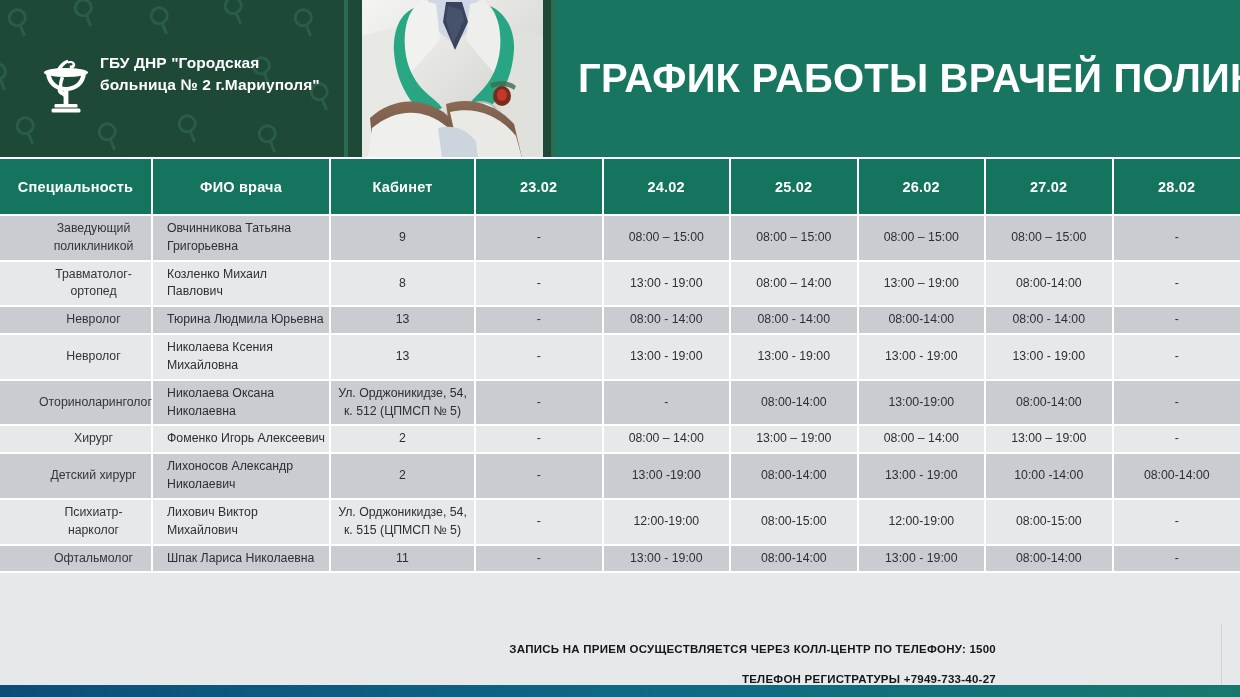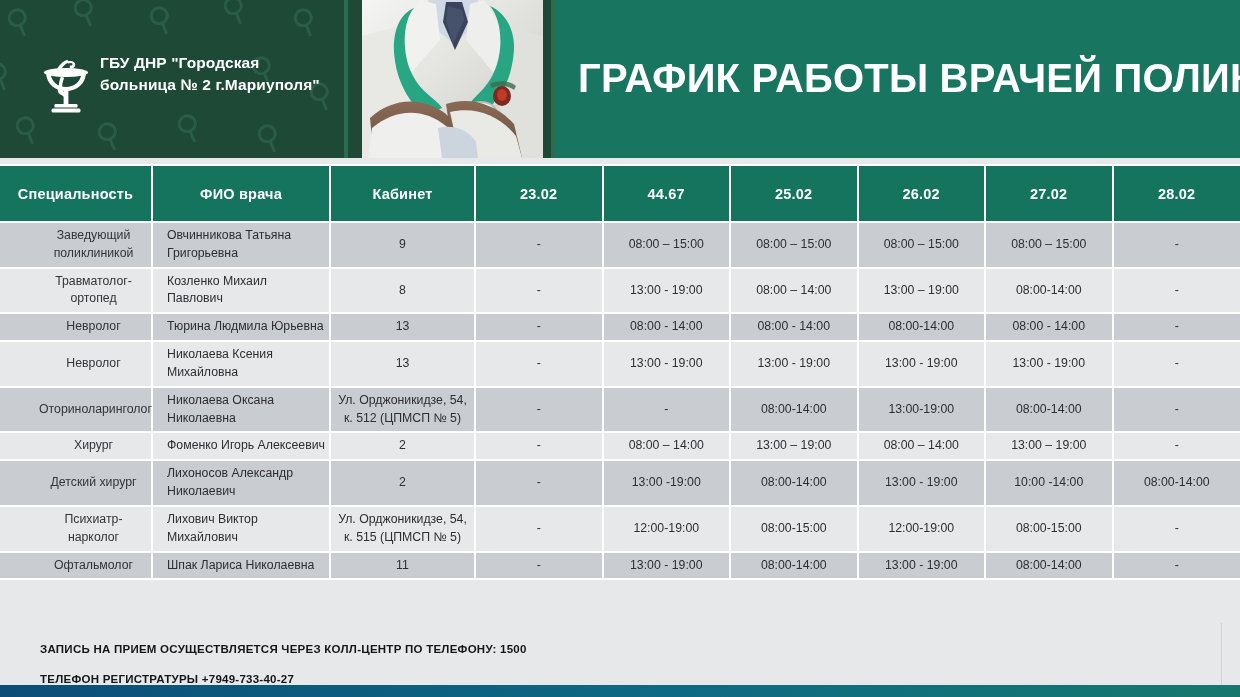--- a/index.html
+++ b/index.html
@@ -104,21 +104,21 @@
     font-weight: bold;
     letter-spacing: .2px;
     line-height: 1.05;
     white-space: nowrap;
   }
 
   
   .schedule-table {
     position: absolute;
     left: 0;
-    top: 164px;
+    top: 157px;
     width: 1240px;
     border-collapse: collapse;
     table-layout: fixed;
     border-radius: 7px;
   }
   .schedule-table th {
     background: #14745e;
     color: #ffffff;
     font-size: 14.5px;
     font-weight: bold;
@@ -160,22 +160,21 @@
   col.c-fio  { width: 178px; }
   col.c-room { width: 145px; }
   col.c-day  { width: 127.5px; }
 
   
   .footer {
     position: absolute;
     left: 0;
     bottom: 12px;
     width: 996px;
-    text-align: left;
-    padding-left: 40px;
+    text-align: right;
   }
   .footer-line {
     color: #16161a;
     font-size: 11.5px;
     font-weight: bold;
     letter-spacing: .25px;
   }
   .footer-line.line1 { margin-bottom: 18px; }
 
   .bottom-bar {
@@ -297,21 +296,21 @@
       <col class="c-day">
         <col class="c-day">
         <col class="c-day">
     </colgroup>
     <thead>
       <tr>
         <th>Специальность</th>
         <th>ФИО врача</th>
         <th>Кабинет</th>
         <th>23.02</th>
-        <th>44.67</th>
+        <th>24.02</th>
         <th>25.02</th>
         <th>26.02</th>
         <th>27.02</th>
         <th>28.02</th>
       </tr>
     </thead>
     <tbody id="schedule-body">
         <tr class="row-odd">
           <td class="col-spec">Заведующий поликлиникой</td>
           <td class="col-fio">Овчинникова Татьяна Григорьевна</td>

